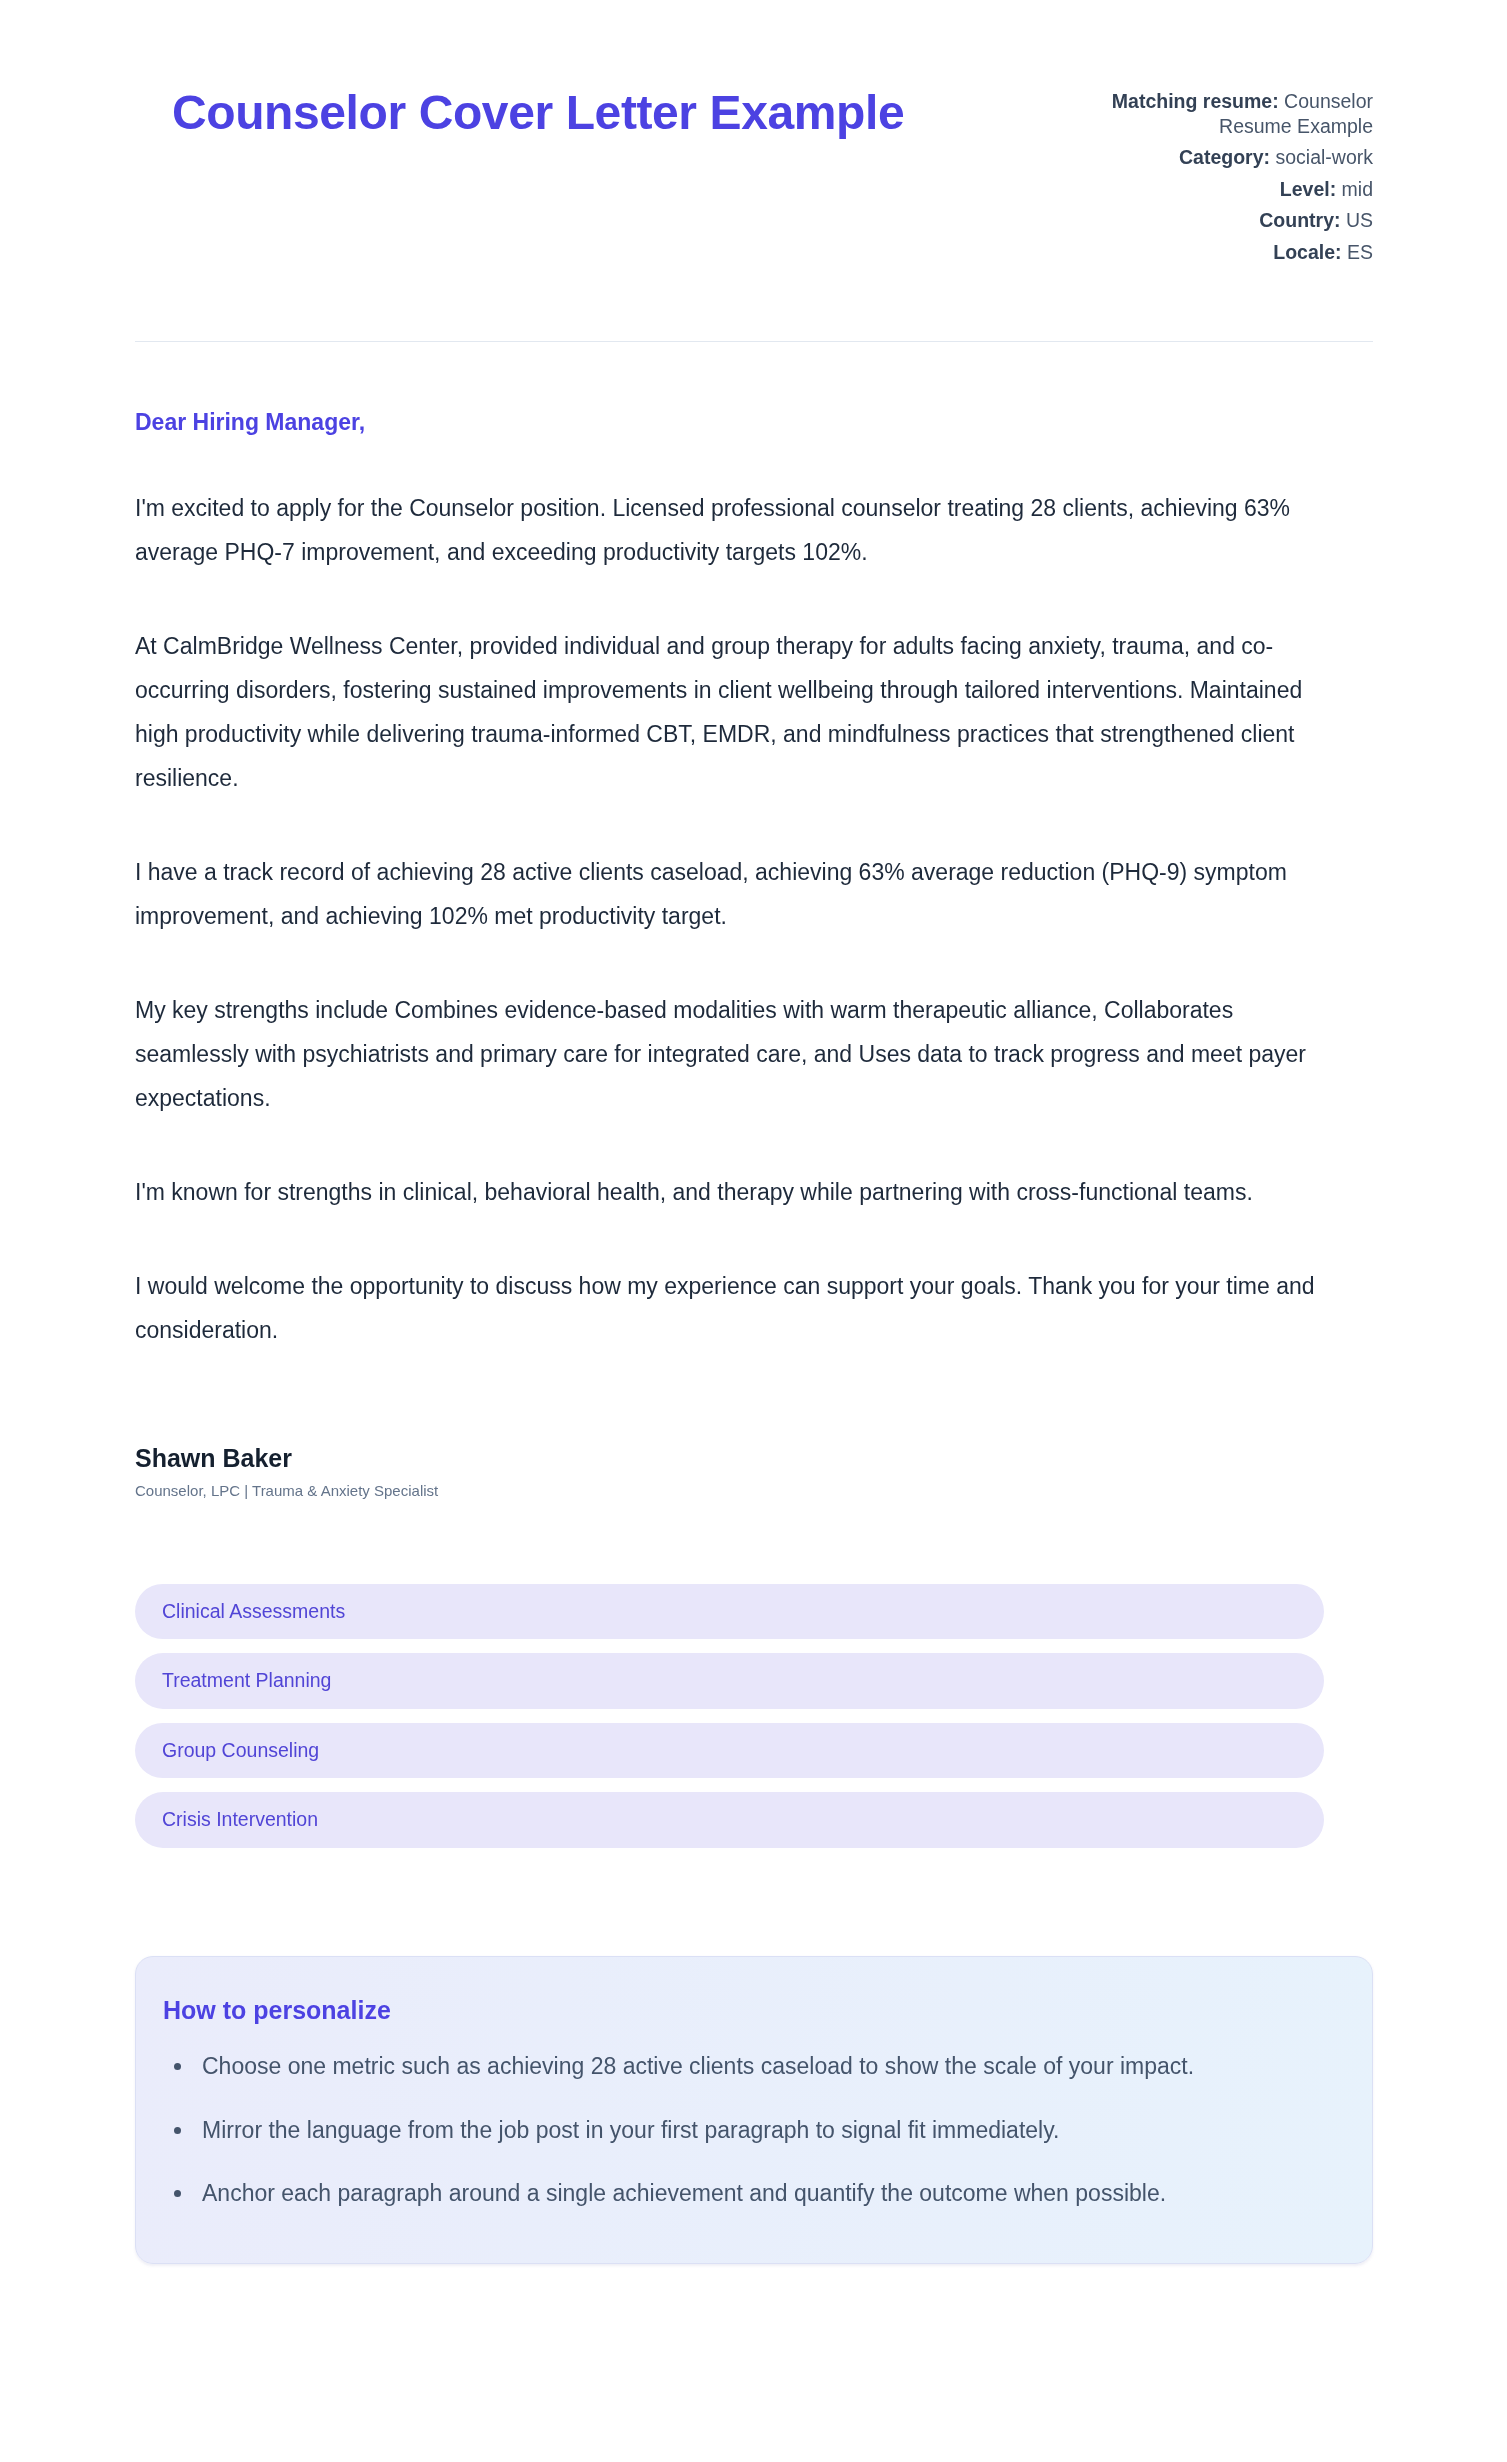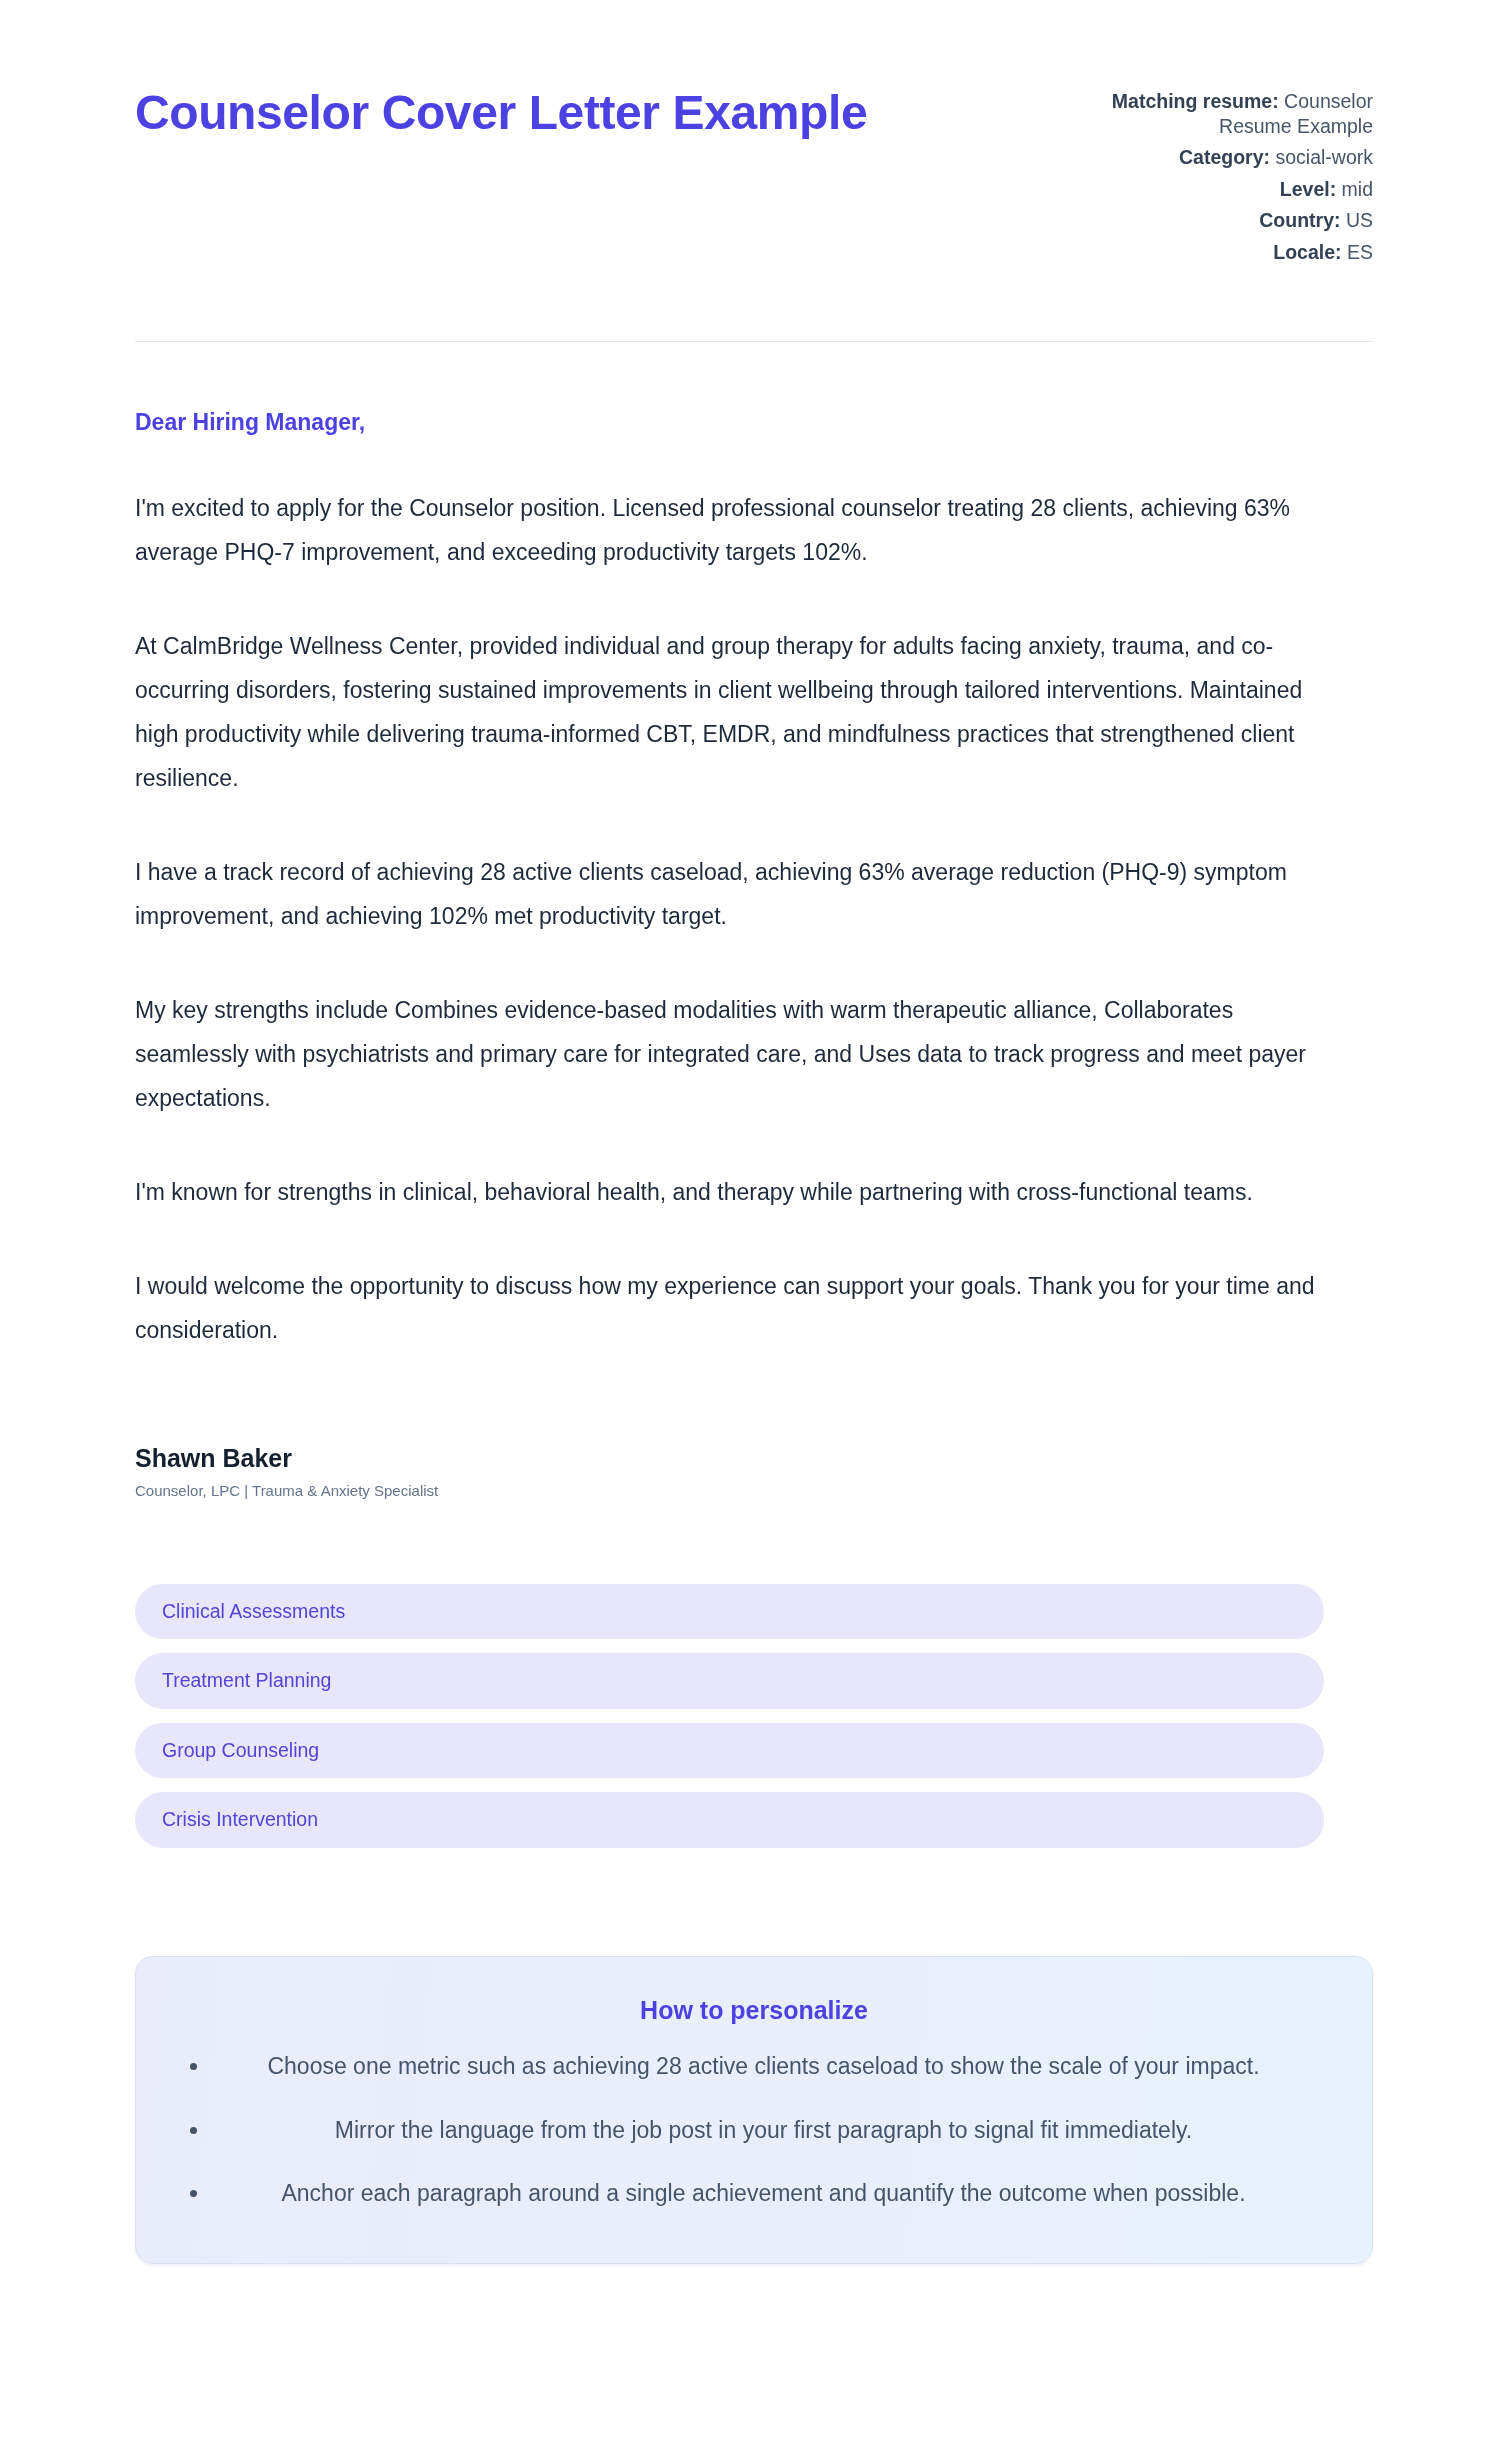--- a/index.html
+++ b/index.html
@@ -18,20 +18,21 @@
     margin: 0 auto;
     padding: 85px 0 85px;
   }
 
   
   .header {
     display: flex;
     justify-content: space-between;
     align-items: flex-start;
     gap: 35px;
+    margin-left: 37px;
   }
   .page-title {
     margin: 0 0 12.4px 0;
     font-size: 48px;
     line-height: 1.15;
     font-weight: 800;
     letter-spacing: -0.4px;
     color: var(--accent, #4c42e2);
   }
   .page-subtitle {
@@ -107,23 +108,22 @@
     border-radius: 886px;
     white-space: nowrap;
   }
 
   
   .tips-card {
     margin-top: 108px;
     background: linear-gradient(95deg, var(--card-bg-start, #eaecfb) 0%, var(--card-bg-end, #e7f2fc) 100%);
     border: 0.9px solid #dbe0f5;
     border-radius: 18px;
-    padding: 39px 43px 48px 43px;
+    padding: 39px 43px 48px 27px;
     box-shadow: 0 1.8px 2.7px rgba(120, 120, 180, 0.12);
-    text-align: center;
   }
   .tips-title {
     margin: 0;
     font-size: 25px;
     font-weight: 700;
     color: var(--accent, #4c42e2);
   }
   .tips-list {
     margin: 18px 0 0 0;
     padding-left: 32px;

